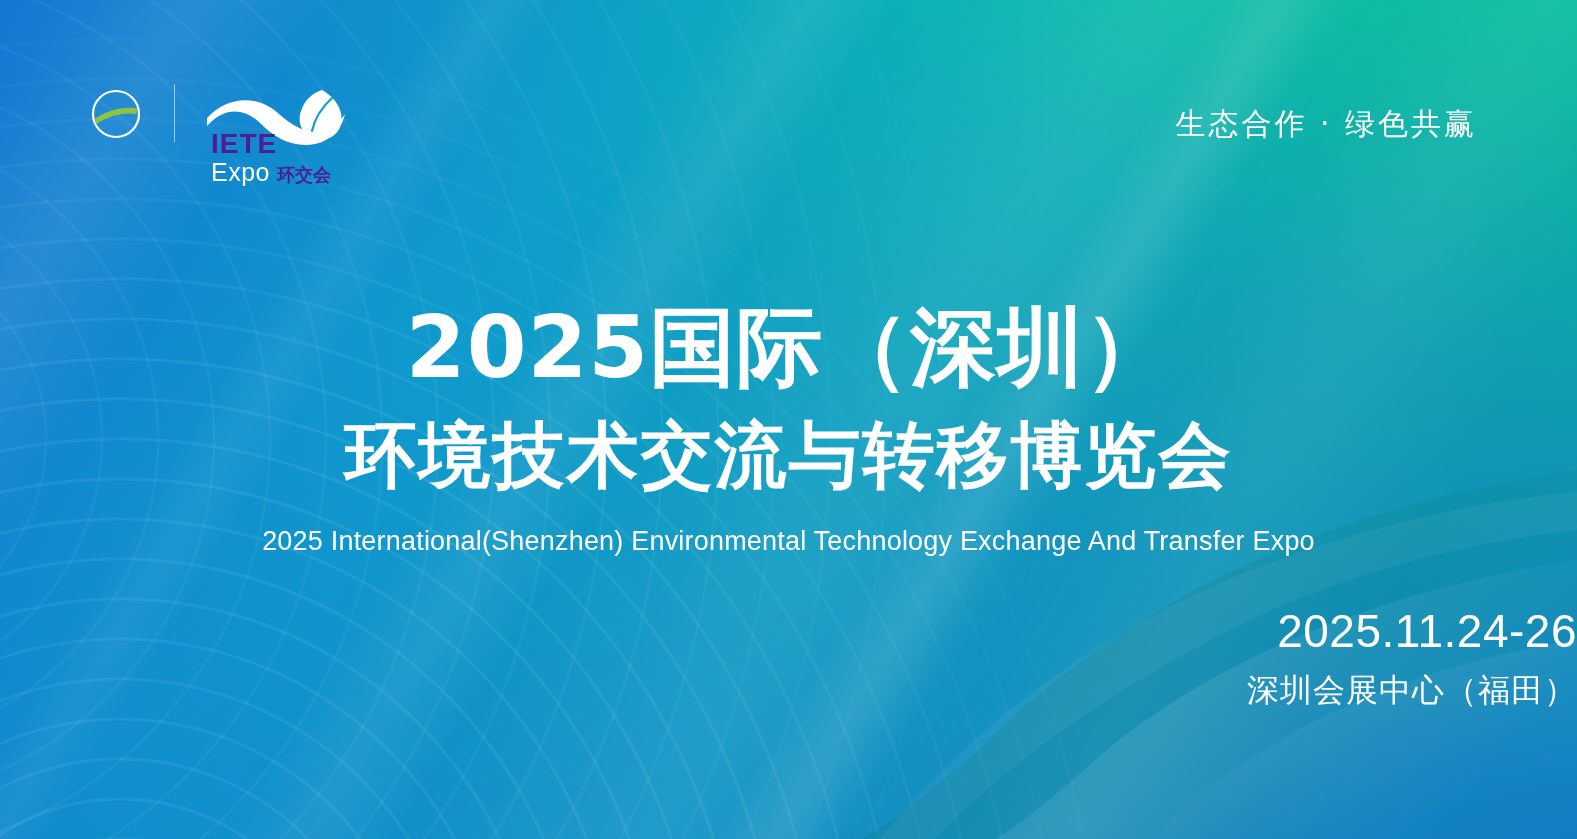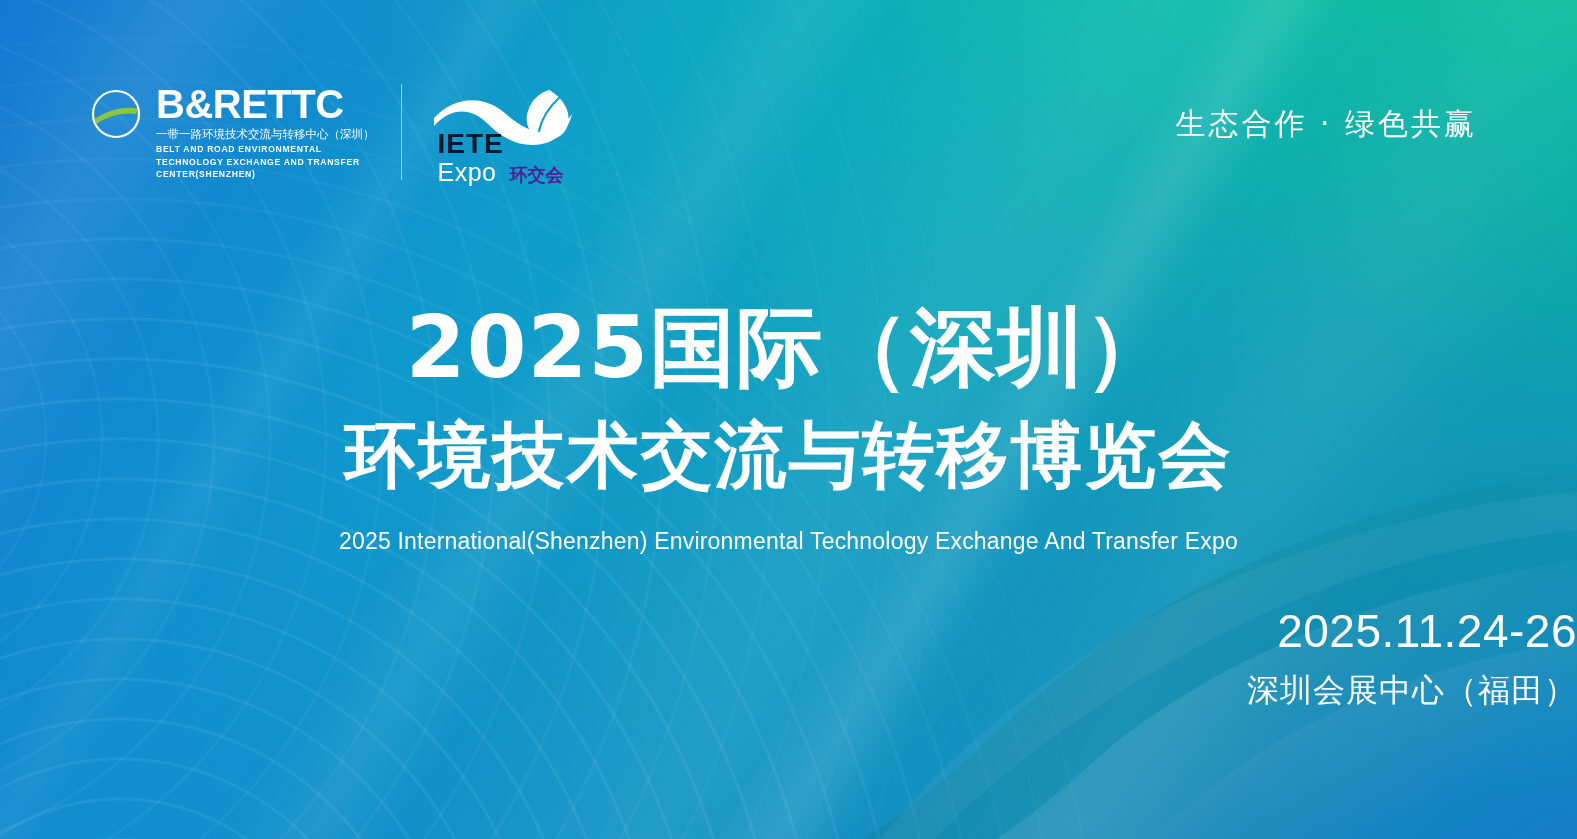--- a/index.html
+++ b/index.html
@@ -145,22 +145,22 @@
   }
   .brettc-en{
     font-size:8.6px;line-height:10.6px;color:#fff;font-weight:bold;letter-spacing:.7px;
     margin-top:2px;white-space:nowrap;
   }
 
   
   .iete{position:relative;margin-left:30px;width:160px;height:105px;}
   .iete-mark{position:absolute;left:0;top:0;width:160px;height:72px;}
   .iete-words{position:absolute;left:6px;top:46px;}
-  .iete-top{font-size:28px;line-height:28px;font-weight:bold;color:#0f172a;letter-spacing:1px;}
-  .iete-bot{display:flex;align-items:baseline;gap:13px;margin-top:1px;}
+  .iete-top{font-size:28px;line-height:28px;font-weight:bold;color:#4c1d95;letter-spacing:1px;}
+  .iete-bot{display:flex;align-items:baseline;gap:7px;margin-top:1px;}
   .iete-expo{font-size:25px;line-height:27px;color:#fff;font-weight:300;letter-spacing:.5px;}
   .iete-cn{font-size:18px;line-height:27px;color:#4c1d95;font-family:"DejaVu Sans","Liberation Sans",sans-serif;font-weight:bold;}
 
   
   .slogan{
     position:absolute;right:100px;top:104px;
     font-size:30px;line-height:40px;color:#fff;letter-spacing:3px;
     font-family:"DejaVu Sans","Liberation Sans",sans-serif;
     white-space:nowrap;
   }
@@ -176,21 +176,21 @@
     white-space:nowrap;
     margin-top:41px;
   }
   .t-line2{
     font-size:72px;line-height:104px;font-weight:bold;color:#fff;
     letter-spacing:2px;margin-top:8px;
     font-family:"DejaVu Sans","Liberation Sans",sans-serif;
     white-space:nowrap;
   }
   .t-en{
-    font-size:23px;line-height:36px;color:#fff;font-weight:300;margin-top:16px;
+    font-size:27px;line-height:36px;color:#fff;font-weight:300;margin-top:16px;
     letter-spacing:.2px;white-space:nowrap;
   }
 
   .meta{
     position:absolute;left:0;right:0;top:602px;text-align:right;
   }
   .m-date{
     font-size:46px;line-height:58px;color:#fff;font-weight:400;letter-spacing:.5px;
   }
   .m-venue{
@@ -242,27 +242,20 @@
 
   <div class="content">
 
     <div class="logo-row">
 
       <div class="brettc">
         <svg class="brettc-mark" viewBox="0 0 60 56">
           <circle cx="28" cy="28" r="23" fill="none" stroke="#ffffff" stroke-width="2.2"></circle>
           <path d="M6.5 33.5 C16 24.5 38 19.5 49.5 22.5 L48.2 28.2 C37 25.8 17.2 30.6 8.2 38.6 Z" fill="#8cc63f"></path>
         </svg>
-        <div class="brettc-text">
-          <div class="brettc-word">B&amp;RETTC</div>
-          <div class="brettc-cn">一带一路环境技术交流与转移中心（深圳）</div>
-          <div class="brettc-en">BELT AND ROAD ENVIRONMENTAL</div>
-          <div class="brettc-en">TECHNOLOGY EXCHANGE AND TRANSFER</div>
-          <div class="brettc-en">CENTER(SHENZHEN)</div>
-        </div>
       </div>
 
       <div class="iete">
         <svg class="iete-mark" viewBox="0 0 160 72">
           <path d="M2,34 C22,12 52,10 74,30 C92,46 108,52 124,44 C132,40 137,35 140,30 C137,44 126,57 110,60 C88,64 70,54 56,40 C40,24 20,22 2,42 Z" fill="#ffffff"></path>
           <path d="M117,6 C131,14 139,27 136,40 C133,53 120,58 108,54 C97,50 92,38 96,27 C100,15 108,9 117,6 Z" fill="#ffffff"></path>
           <path d="M128,13 C118,22 110,33 107,47" fill="none" stroke="#12a0cd" stroke-width="2.2" stroke-linecap="round"></path>
         </svg>
         <div class="iete-words">
           <div class="iete-top">IETE</div>

